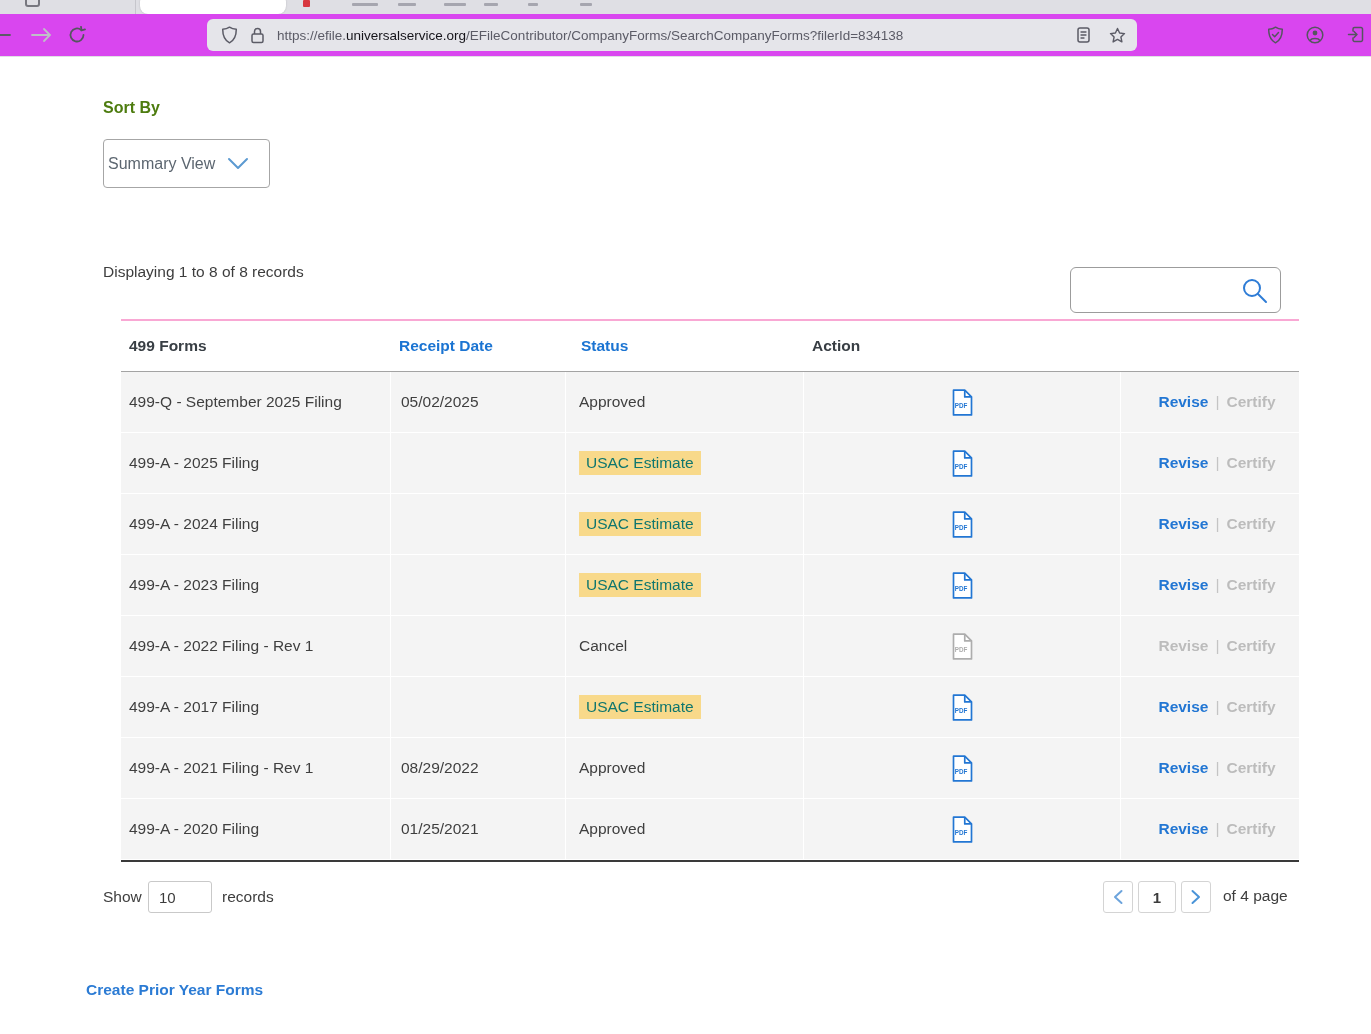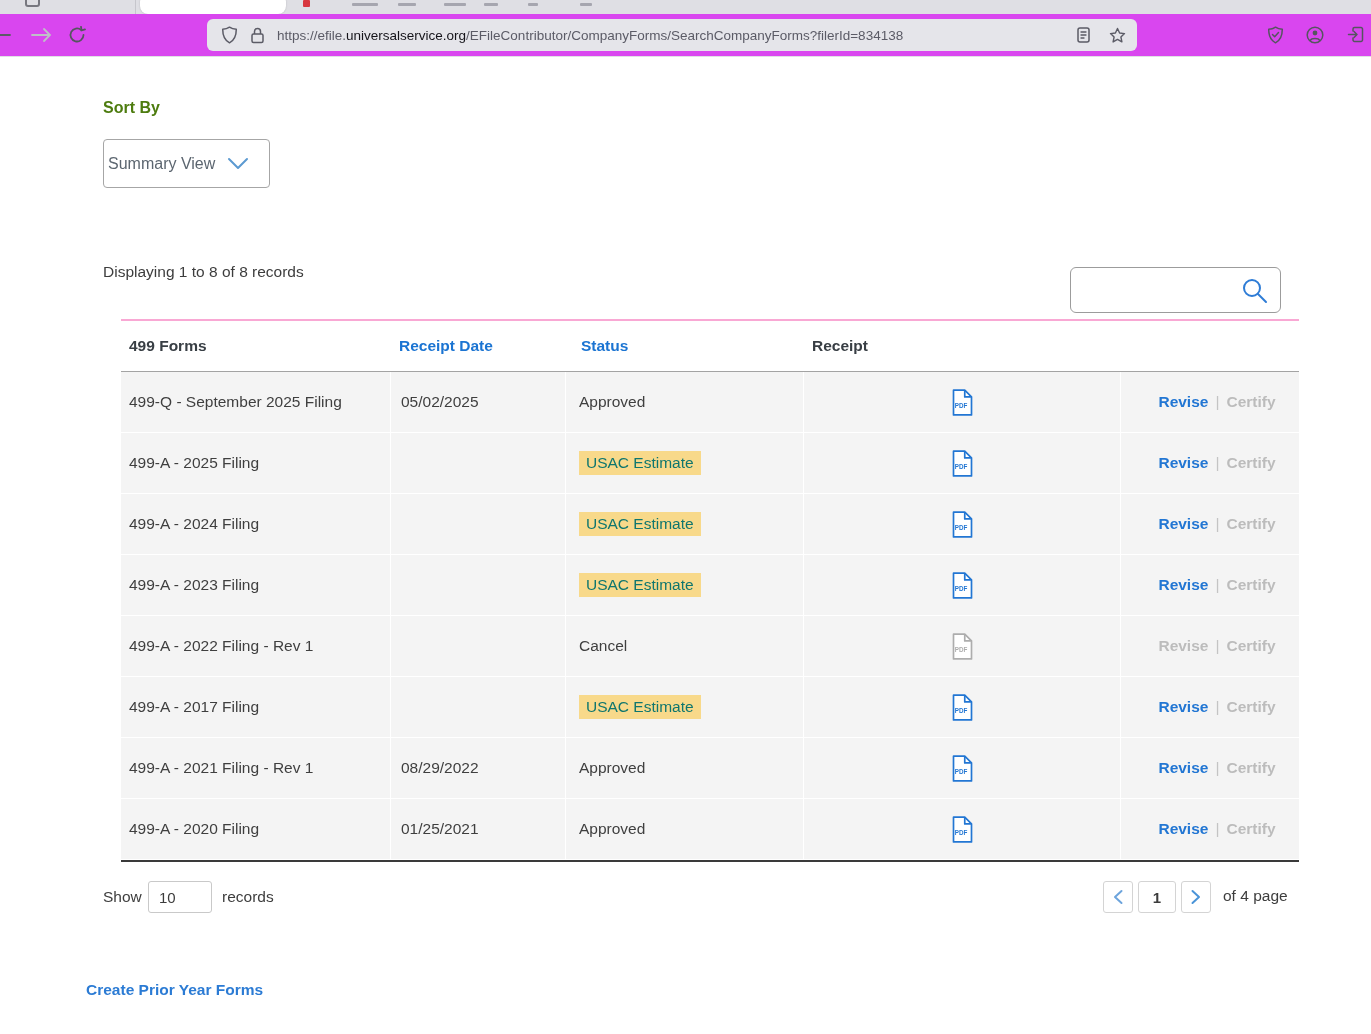--- a/index.html
+++ b/index.html
@@ -188,21 +188,21 @@
           <path d="M17 17 L25 25" stroke="#2e7cd6" stroke-width="2" stroke-linecap="round"></path>
         </svg>
     </span>
   </div>
 
   <div class="tablewrap">
     <div class="tgrid thead">
       <div class="h1 th-dark">499 Forms</div>
       <div class="h2 th-link">Receipt Date</div>
       <div class="h3 th-link">Status</div>
-      <div class="h5 th-dark">Receipt</div>
+      <div class="h5 th-dark">Action</div>
     </div>
     <div class="tbottom" id="table-body">
         <div class="tgrid trow">
       <div class="c1">499-Q - September 2025 Filing</div>
       <div class="c2">05/02/2025</div>
       <div class="c3">
             <span>Approved</span>
           </div>
       <div class="c4">
         <span class="pdf-link">

